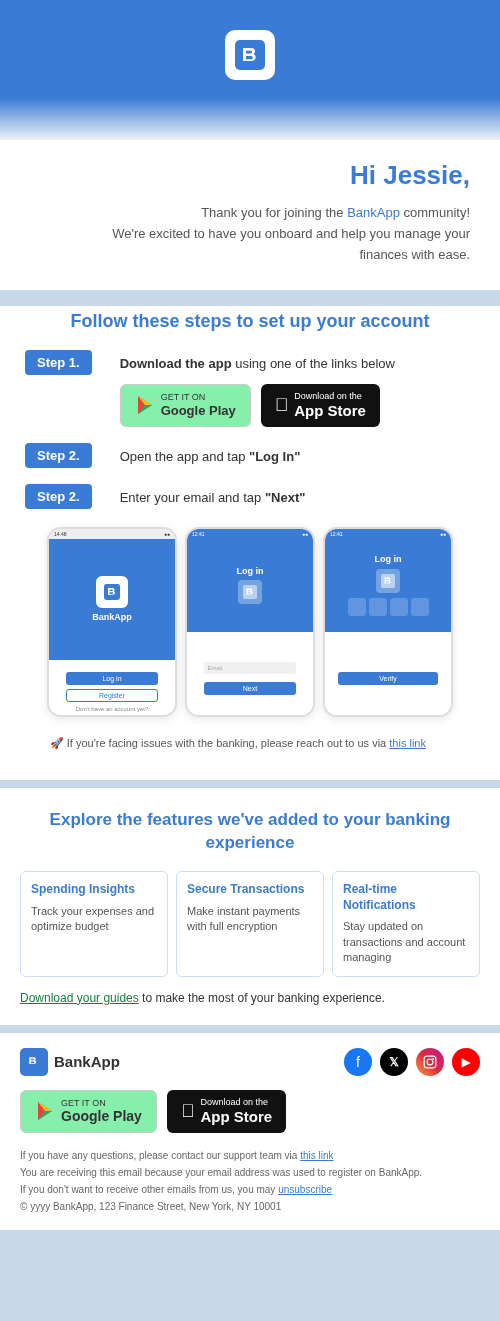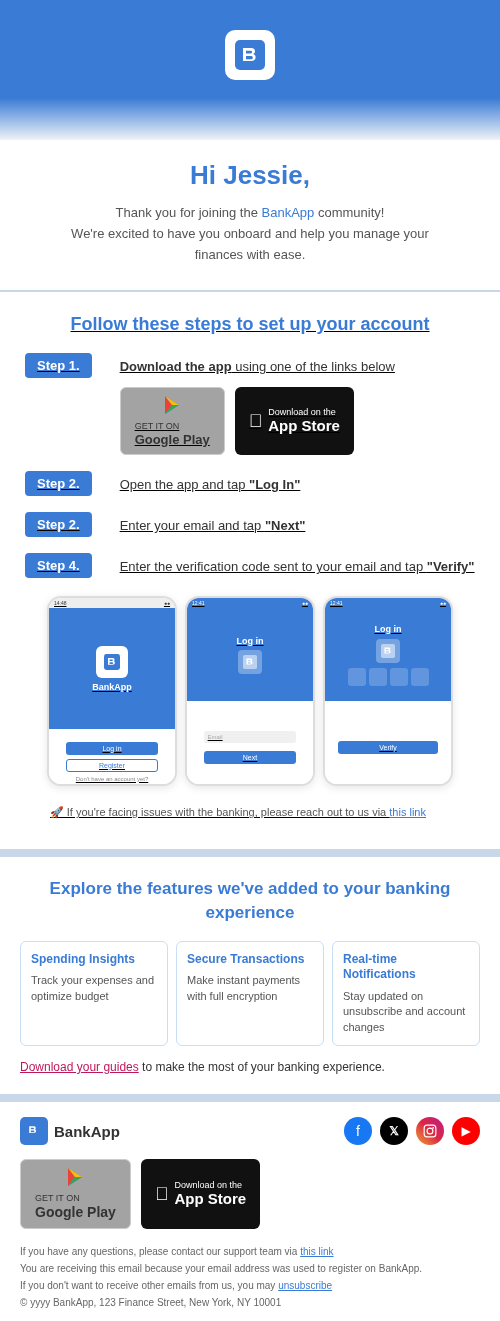--- a/index.html
+++ b/index.html
@@ -31,44 +31,43 @@
       justify-content: center;
       margin-bottom: 10px;
     }
     .header-logo-box svg {
       width: 30px;
       height: 30px;
     }
     
     .section-greeting {
       background: white;
-      text-align: center;
+      text-align: right;
       padding: 20px 30px 25px;
     }
     .greeting-title {
       font-size: 26px;
       font-weight: bold;
       color: #3a7bd5;
       margin-bottom: 12px;
     }
     .greeting-text {
       font-size: 13px;
       color: #555;
       line-height: 1.6;
     }
     .greeting-text .brand-link {
       color: #3a7bd5;
       text-decoration: none;
     }
     
     .section-steps {
       background: white;
-      padding: 22px 25px 20px;
-      margin-top: 2px;
-      text-decoration: underline;
+      padding: 5px 25px 20px;
+      margin-top: 16px;
     }
     .steps-title {
       font-size: 18px;
       font-weight: bold;
       color: #3a7bd5;
       text-align: center;
       margin-bottom: 18px;
     }
     .step-row {
       display: flex;
@@ -109,24 +108,23 @@
       align-items: center;
       gap: 6px;
       background: #111;
       color: white;
       border-radius: 6px;
       padding: 7px 14px;
       text-decoration: none;
       cursor: pointer;
     }
     .download-btn-google {
-      background: #a3a3a3;
+      background: #86efac;
       border: 1px solid #ccc;
       color: #333;
-      flex-direction: column;
     }
     .btn-text-small {
       font-size: 9px;
       line-height: 1.2;
     }
     .btn-text-large {
       font-size: 15px;
       font-weight: bold;
       line-height: 1.2;
     }
@@ -333,21 +331,21 @@
       font-size: 11px;
       color: #555;
       line-height: 1.4;
     }
     .guides-link-row {
       font-size: 12px;
       color: #333;
       text-align: left;
     }
     .guides-link-row a {
-      color: #be185d;
+      color: #15803d;
       text-decoration: underline;
     }
     
     .section-footer {
       background: white;
       padding: 15px 20px;
       margin-top: 8px;
     }
     .footer-brand-row {
       display: flex;
@@ -478,26 +476,20 @@
       </div>
     </div>
 
     <div class="step-row">
       <div class="step-badge">Step 2.</div>
       <div class="step-text">
         <span>Enter your email and tap </span><strong>"Next"</strong>
       </div>
     </div>
 
-    <div class="step-row">
-      <div class="step-badge">Step 4.</div>
-      <div class="step-text">
-        <span>Enter the verification code sent to your email and tap </span><strong>"Verify"</strong>
-      </div>
-    </div>
 
     <div class="phone-mockups">
 
       <div class="phone-frame">
         <div class="phone-screen">
           <div style="background:#eee;height:10px;display:flex;justify-content:space-between;padding:0 5px;align-items:center;">
             <span style="font-size:5px;color:#333;">14:48</span>
             <span style="font-size:5px;color:#333;">●●</span>
           </div>
           <div class="phone1-top">
@@ -584,21 +576,21 @@
       <div class="feature-card">
         <div class="feature-title">Spending Insights</div>
         <div class="feature-desc">Track your expenses and optimize budget</div>
       </div>
       <div class="feature-card">
         <div class="feature-title">Secure Transactions</div>
         <div class="feature-desc">Make instant payments with full encryption</div>
       </div>
       <div class="feature-card">
         <div class="feature-title">Real-time Notifications</div>
-        <div class="feature-desc">Stay updated on unsubscribe and account changes</div>
+        <div class="feature-desc">Stay updated on transactions and account managing</div>
       </div>
     </div>
 
     <div class="guides-link-row">
       <a href="#">Download your guides</a><span> to make the most of your banking experience.</span>
     </div>
   </div>
 
   <div class="section-footer">
 

